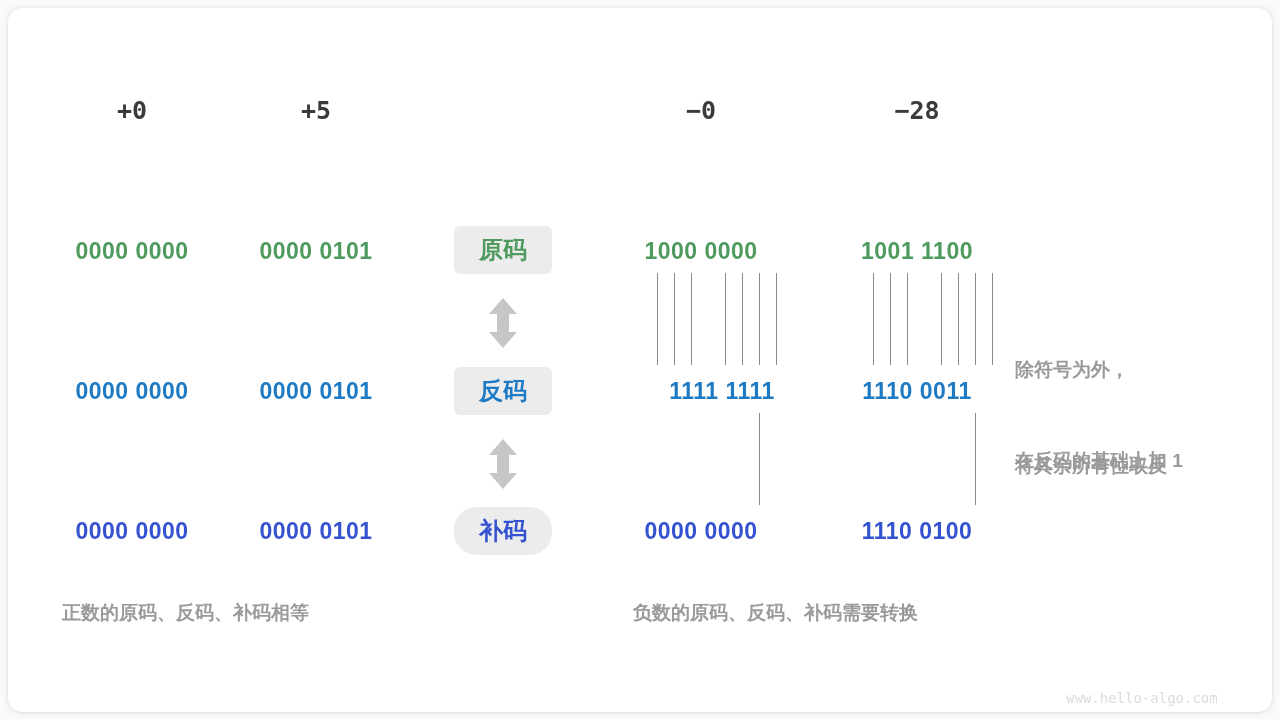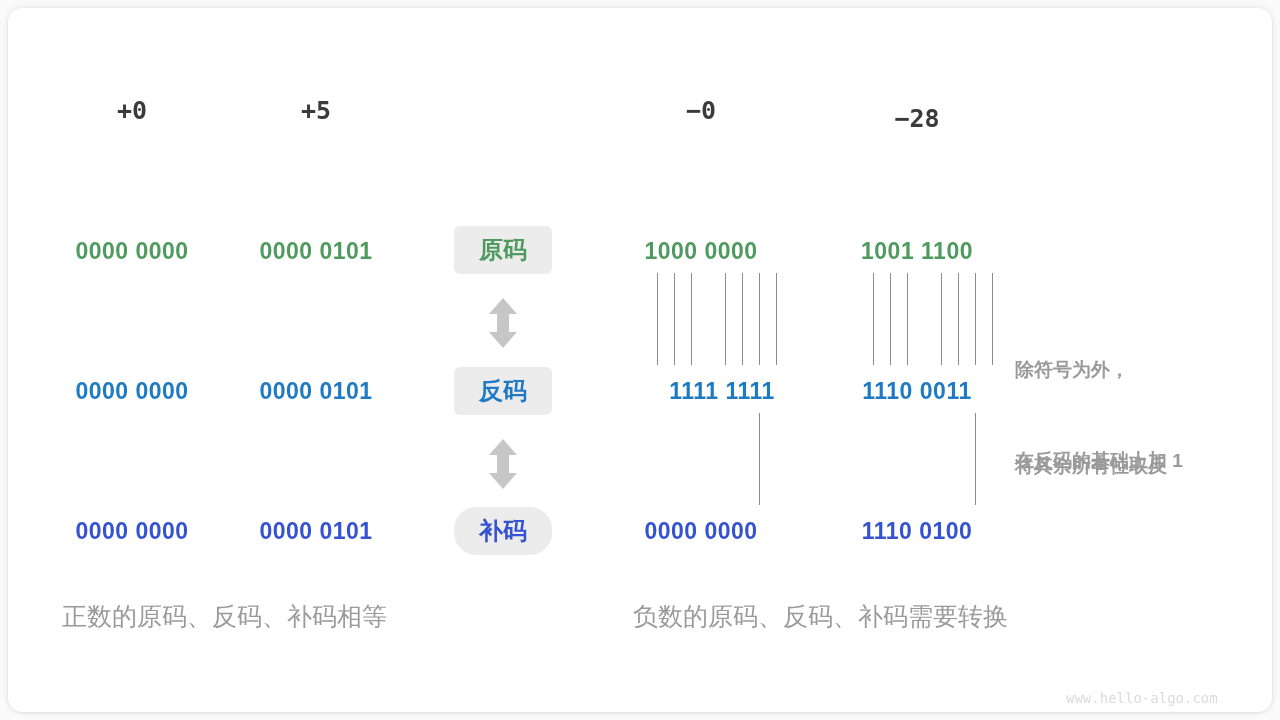--- a/index.html
+++ b/index.html
@@ -77,22 +77,22 @@
   
   .note {
     color: #9a9a9a;
     font-size: 19px;
     font-weight: bold;
     line-height: 32px;
     white-space: pre;
   }
   .caption {
     color: #9a9a9a;
-    font-size: 25px;
-    font-weight: normal;
+    font-size: 19px;
+    font-weight: bold;
     white-space: pre;
   }
   .watermark {
     font-family: "DejaVu Sans Mono", "Liberation Mono", monospace;
     font-size: 14px;
     color: #dcdcdc;
     white-space: pre;
   }
 
   
@@ -101,21 +101,21 @@
 </head>
 <body>
 
 <div id="card">
 
   <div class="abs colhead" style="left:44px; top:88px; width:160px;">+0</div>
   <div class="abs colhead" style="left:228px; top:88px; width:160px;">+5</div>
 
 
   <div class="abs colhead" style="left:613px; top:88px; width:160px;">−0</div>
-  <div class="abs colhead" style="left:829px; top:96px; width:160px;text-align:center;">−28</div>
+  <div class="abs colhead" style="left:829px; top:88px; width:160px;text-align:center;">−28</div>
 
   <div class="abs bits row-true" style="left:44px; top:230px; width:160px;">0000 0000</div>
   <div class="abs bits row-true" style="left:228px; top:230px; width:160px;">0000 0101</div>
 
   <div class="abs badge badge-true" style="left:446px; top:218px;">原码</div>
 
   <div class="abs bits row-true" style="left:613px; top:230px; width:160px;">1000 0000</div>
   <div class="abs bits row-true" style="left:829px; top:230px; width:160px;">1001 1100</div>
 
   <div class="abs vline" style="left:649px; top:265px; height:92px;"></div>

